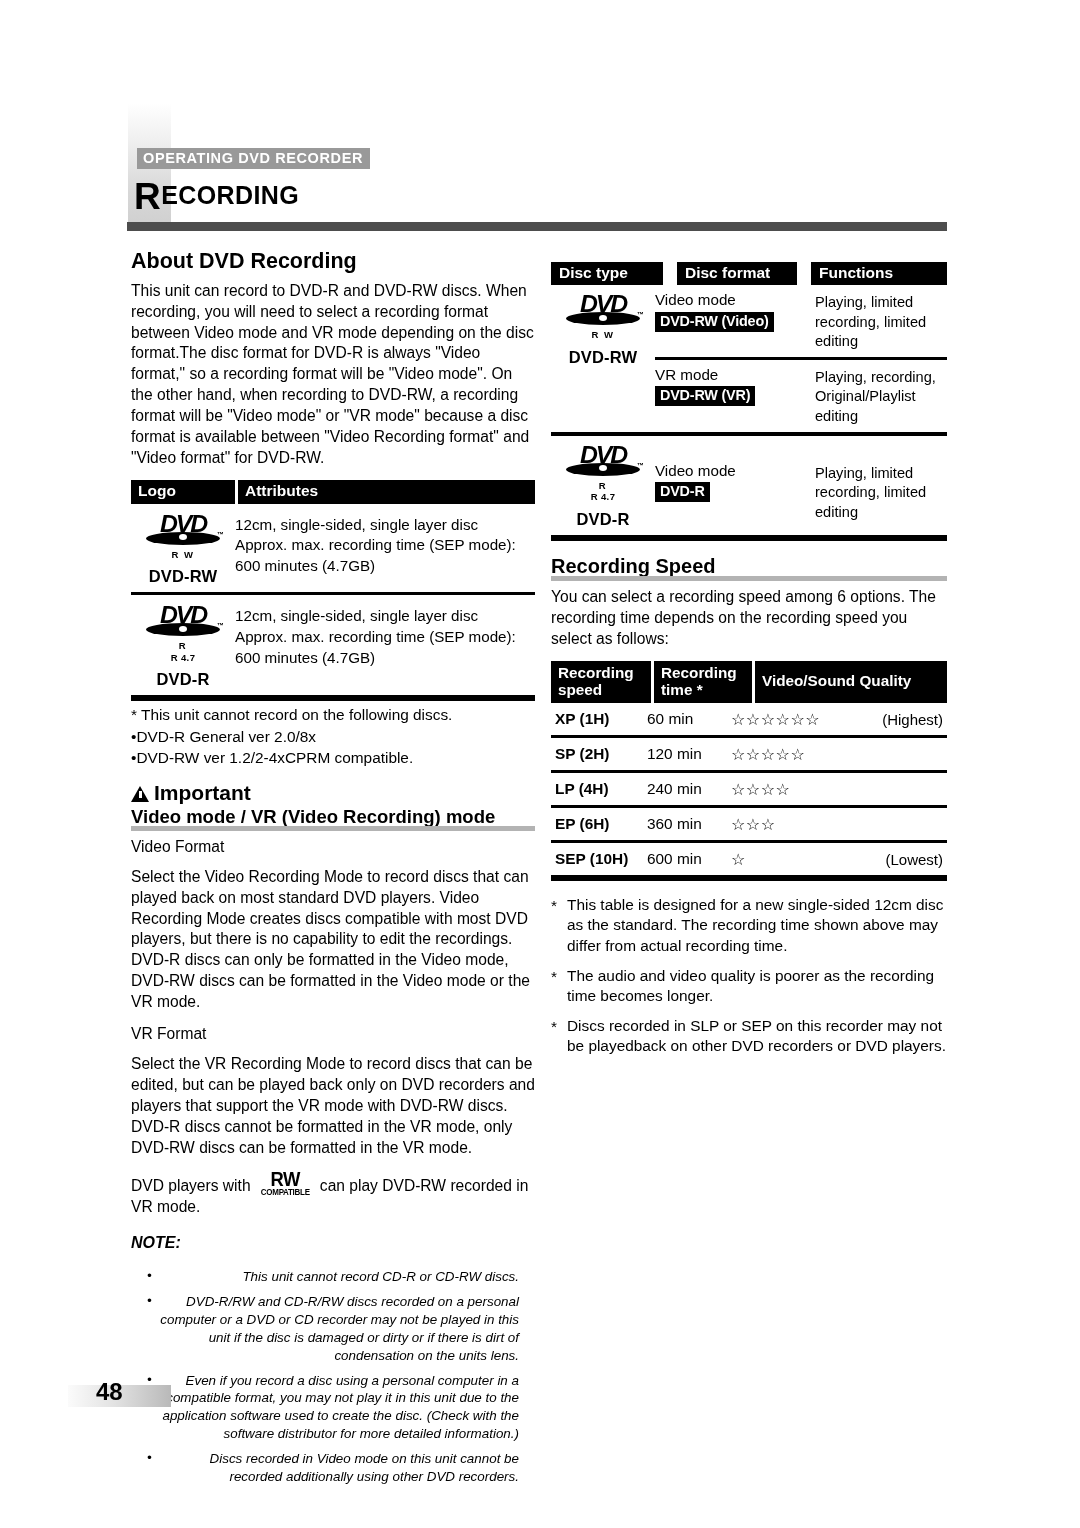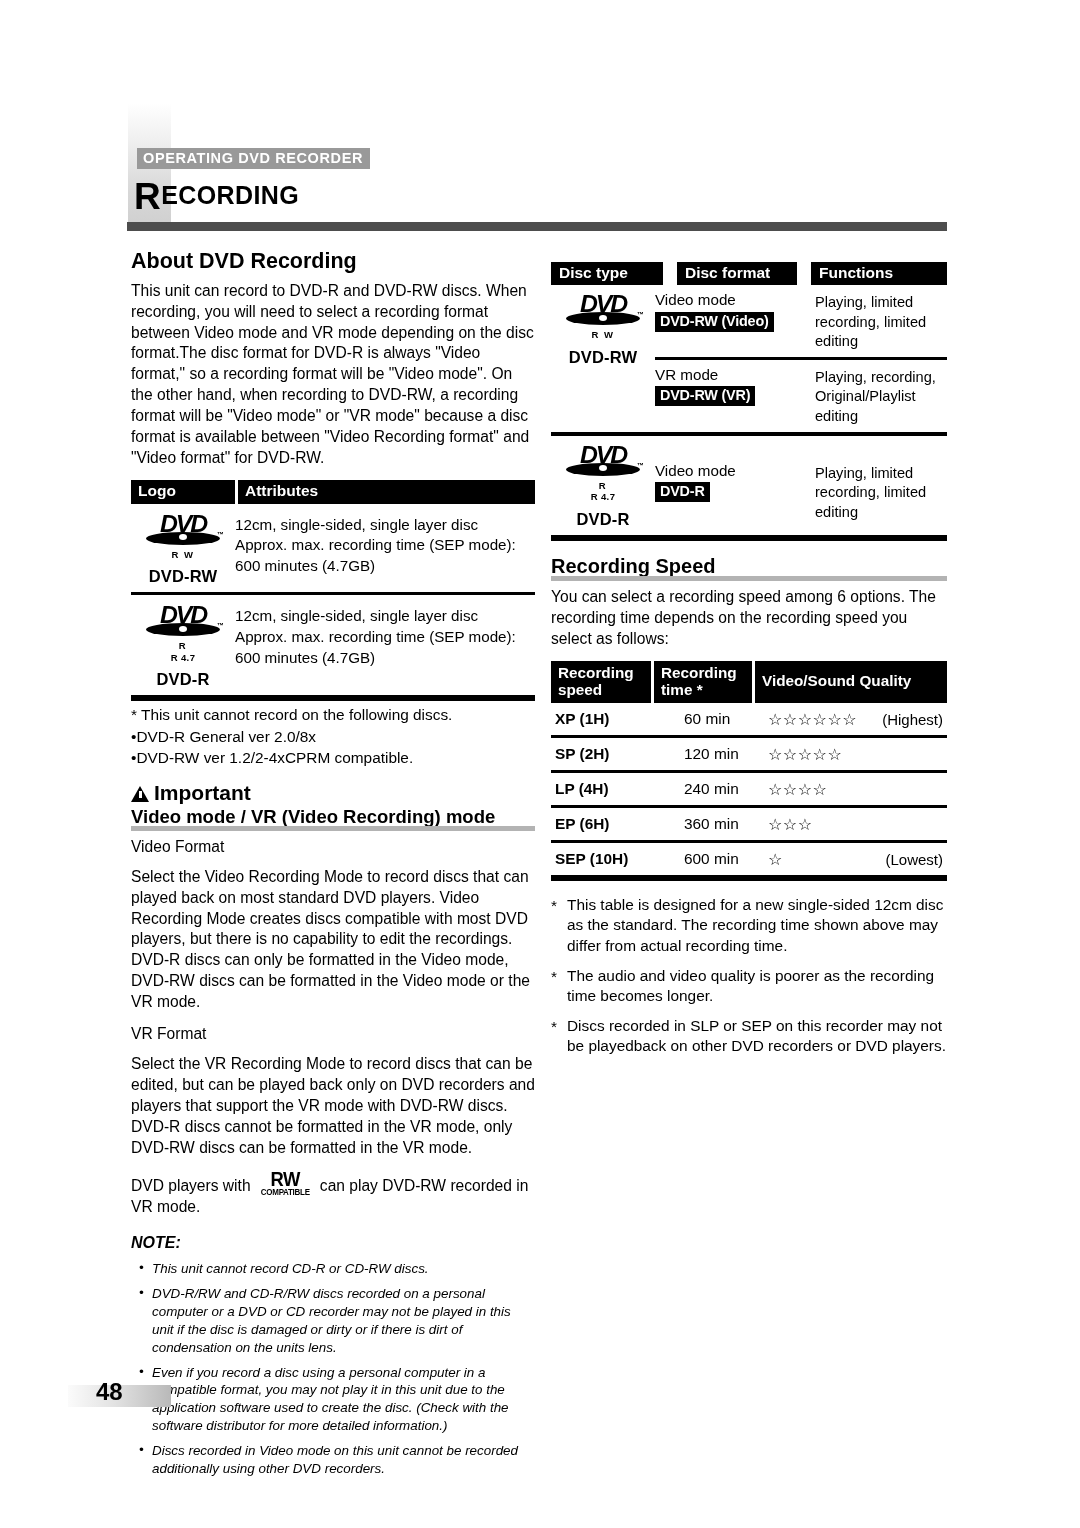--- a/index.html
+++ b/index.html
@@ -272,21 +272,21 @@
     margin-top: -1px;
   }
 
   .note-title {
     font-weight: bold;
     font-style: italic;
     font-size: 16px;
     color: #000;
     margin: 16px 0 3px 0;
   }
-  .note-list { margin: 8px; padding: 0; list-style: none; }
+  .note-list { margin: 16px; padding: 0; list-style: none; text-align: right; }
   .note-list li {
     font-style: italic;
     font-size: 13.4px;
     line-height: 1.33;
     margin-bottom: 7px;
     padding-left: 13px;
     position: relative;
   }
   .note-list li::before {
     content: "•";
@@ -373,21 +373,21 @@
     border-bottom: 3px solid #000;
     padding: 7px 0 6px 0;
     font-size: 15.4px;
   }
   .speed-row.last { border-bottom-width: 6px; }
   .sp-name {
     width: 92px; flex: 0 0 92px;
     font-weight: bold;
     padding-left: 4px;
   }
-  .sp-time { width: 84px; flex: 0 0 84px; margin-left: 37px; }
+  .sp-time { width: 84px; flex: 0 0 84px; }
   .sp-qual { flex: 1; display: flex; align-items: center; justify-content: space-between; padding-right: 4px; }
   .stars { font-size: 16px; letter-spacing: 0.5px; }
   .qual-note { font-size: 15px; }
 
   .foot-list { margin-top: 14px; }
   .foot-list div {
     font-size: 15.4px;
     line-height: 1.34;
     margin-bottom: 9px;
     padding-left: 16px;

